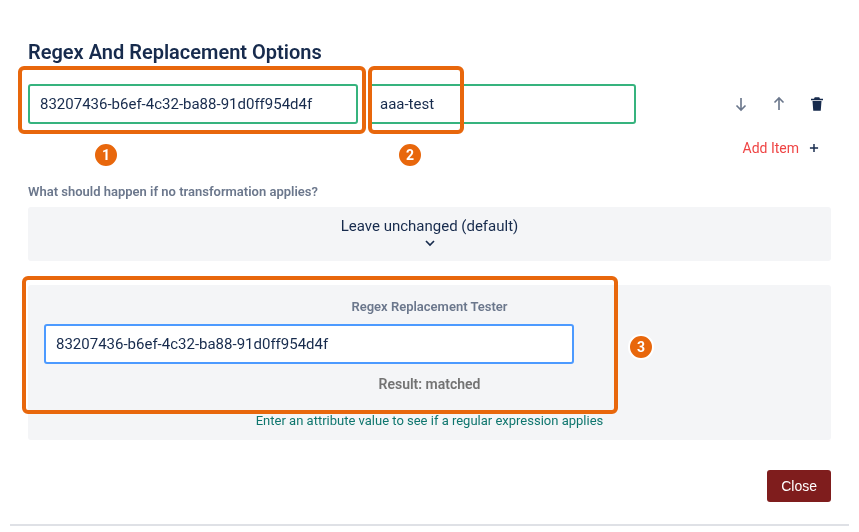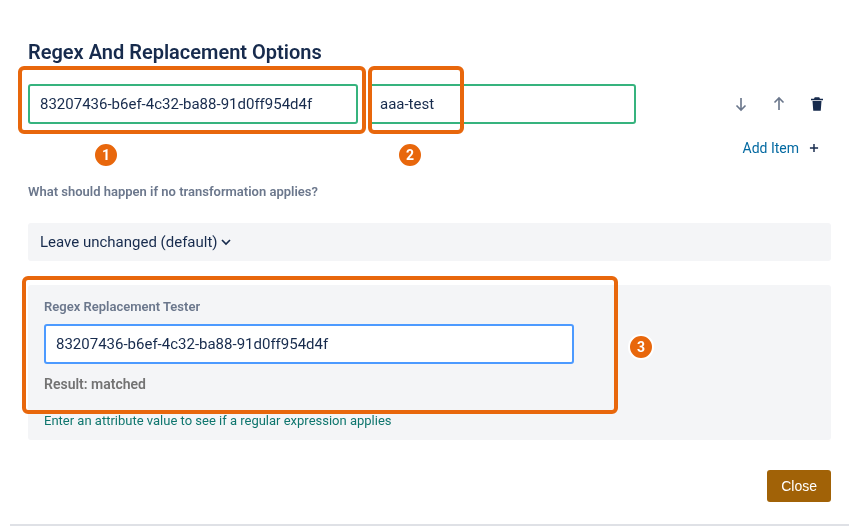--- a/index.html
+++ b/index.html
@@ -62,49 +62,51 @@
     justify-content: flex-end;
     margin-top: 10px;
     margin-bottom: 22px;
   }
   .add-item {
     display: inline-flex;
     align-items: center;
     gap: 8px;
     padding: 6px 10px;
     font-size: 14px;
-    color: #0369a1;
+    color: #ef4444;
     cursor: pointer;
     border-radius: 3px;
   }
   .add-item svg { width: 14px; height: 14px; }
   .field-label {
     font-size: 13px;
     font-weight: 600;
     color: #6b778c;
-    margin-bottom: 24px;
+    margin-bottom: 8px;
   }
   .select {
     display: flex;
     align-items: center;
-    justify-content: flex-start;
+    justify-content: flex-end;
     background: #f4f5f7;
     border-radius: 3px;
     padding: 10px 12px;
     font-size: 15px;
     color: #172b4d;
     cursor: pointer;
     margin-bottom: 24px;
+    flex-direction: column;
   }
   .select svg { width: 16px; height: 16px; color: #172b4d; }
   .tester-panel {
     background: #f4f5f7;
     border-radius: 3px;
     padding: 14px 16px 12px 16px;
     position: relative;
+    text-align: center;
   }
   .tester-label {
     font-size: 13px;
     font-weight: 600;
     color: #6b778c;
     margin-bottom: 10px;
   }
   .tester-input {
     width: 530px;
     height: 40px;
@@ -128,21 +130,21 @@
     font-size: 13px;
     color: #0f766e;
     margin-top: 18px;
   }
   .footer {
     display: flex;
     justify-content: flex-end;
     margin-top: 30px;
   }
   .btn-primary {
-    background: #a16207;
+    background: #7f1d1d;
     color: #fff;
     border: none;
     border-radius: 3px;
     padding: 8px 14px;
     font-size: 14px;
     font-weight: 500;
     cursor: pointer;
   }
 
   

